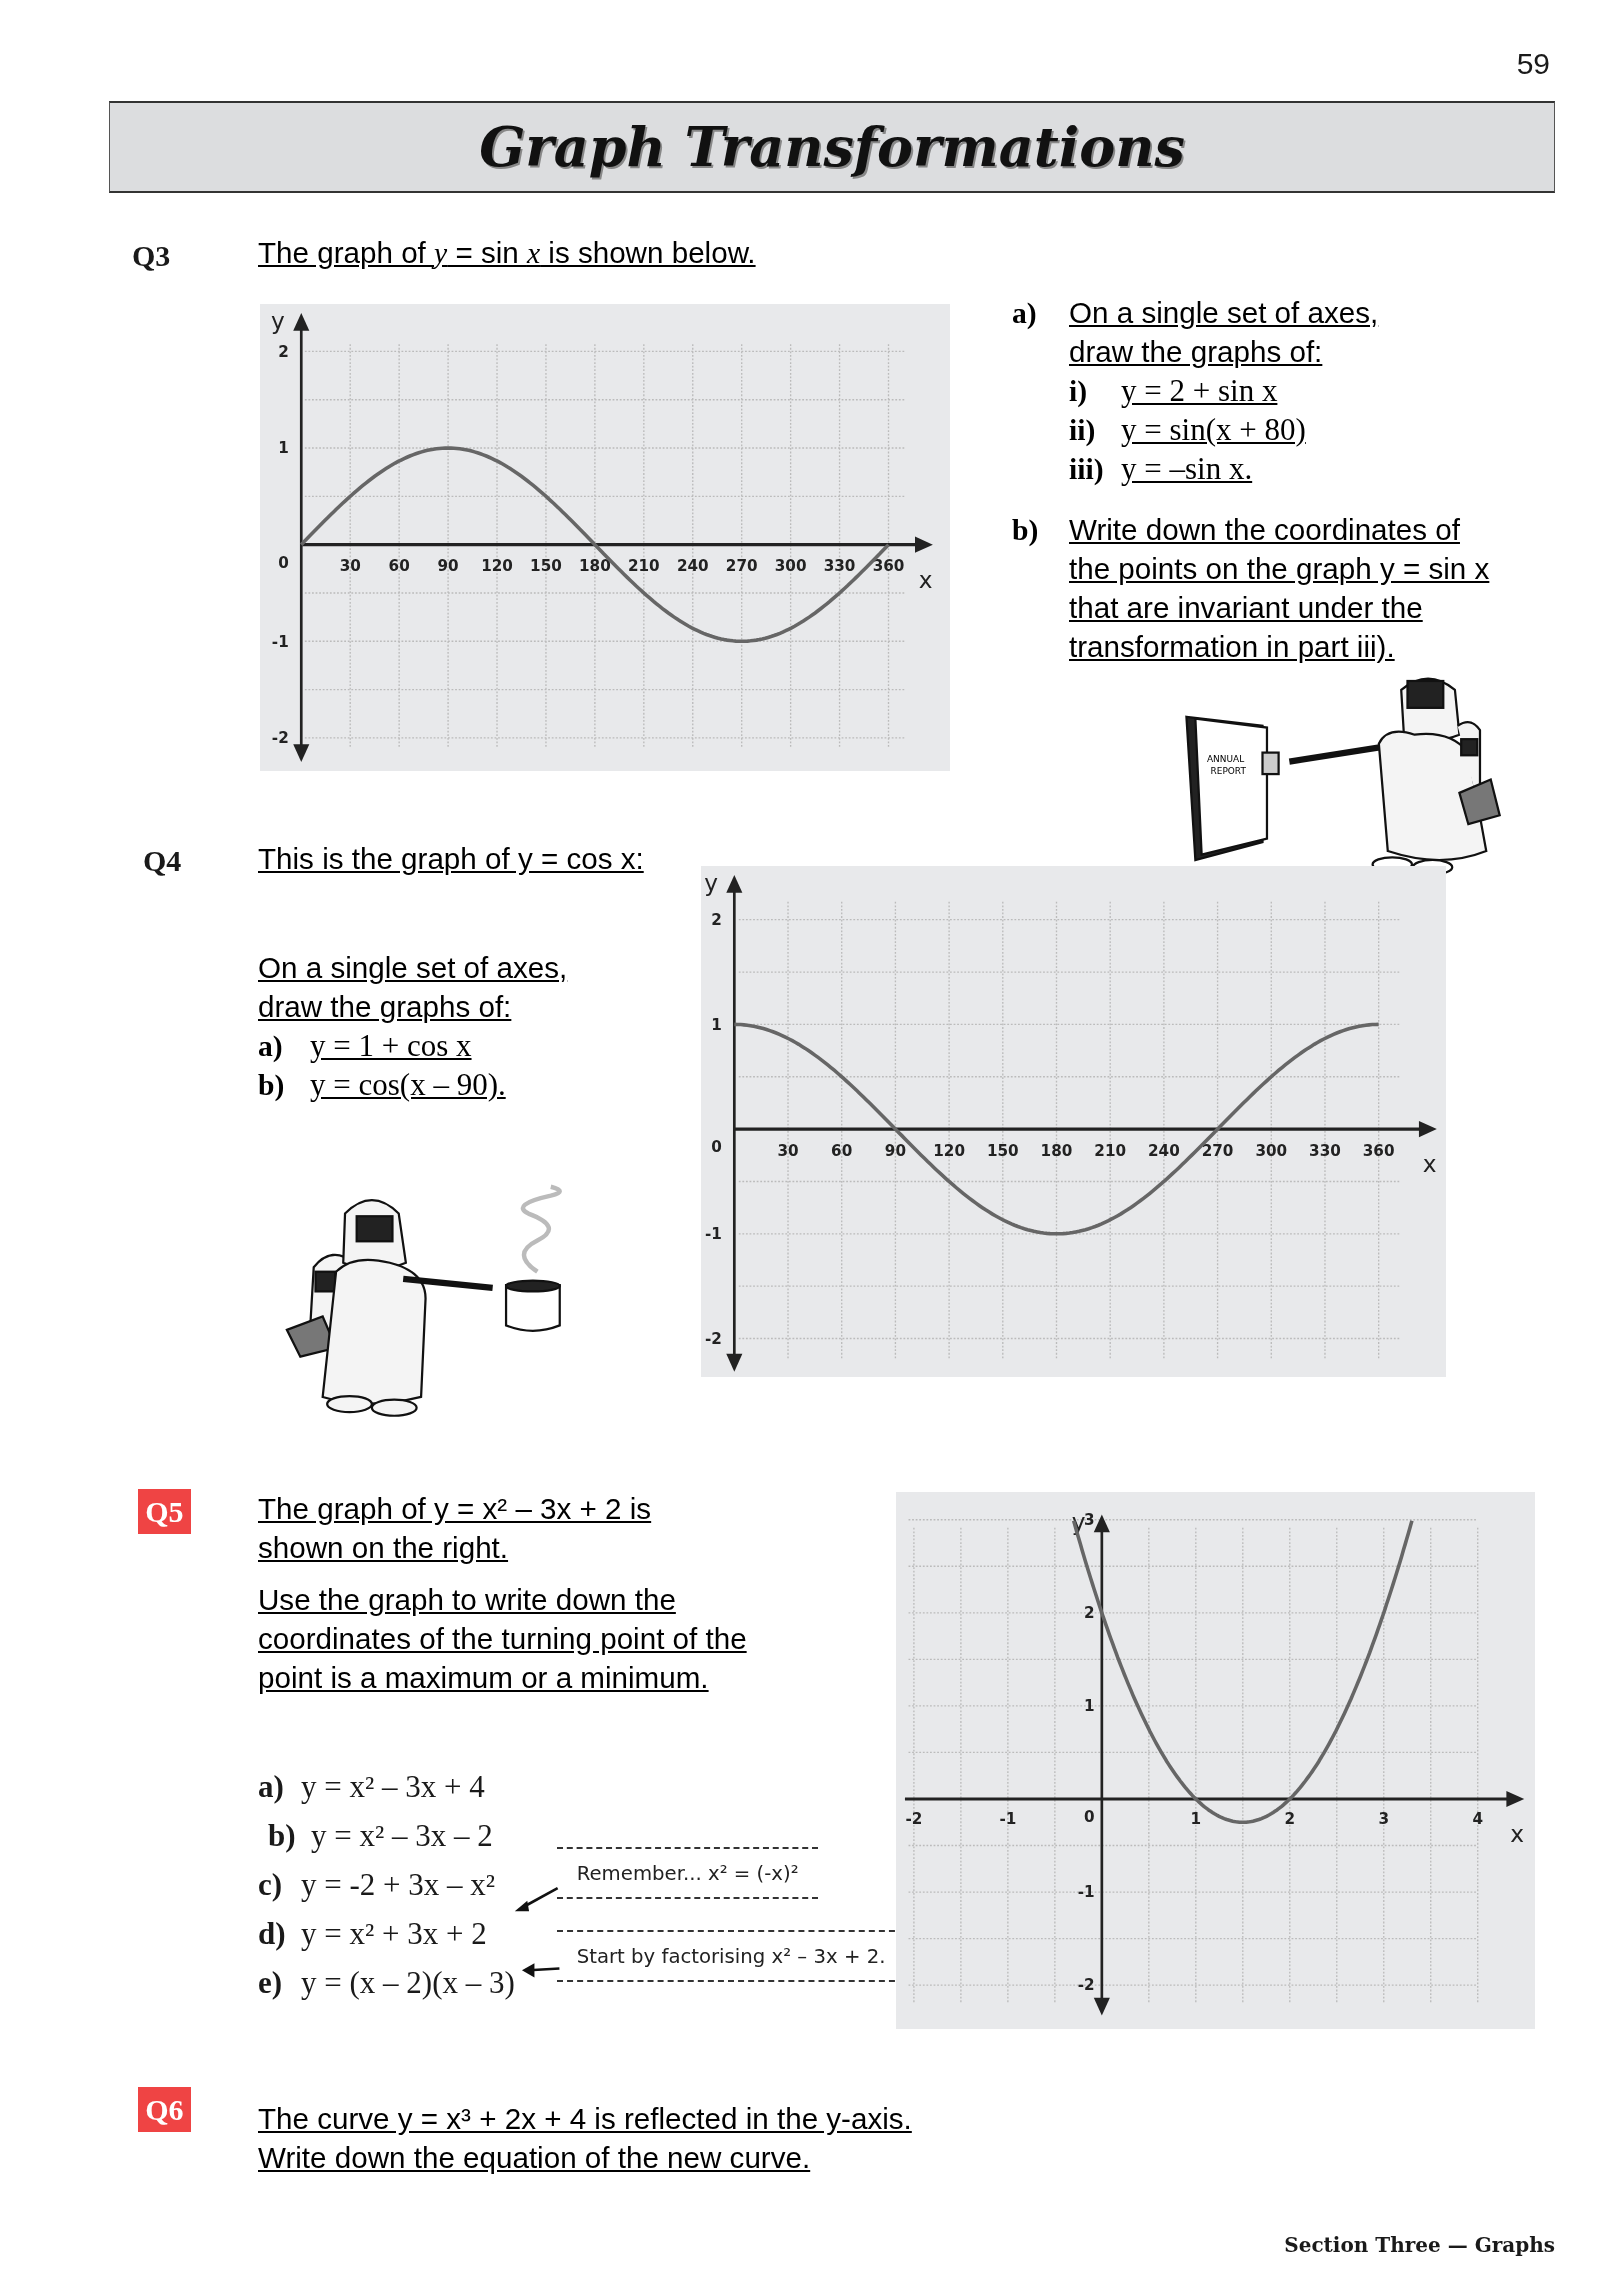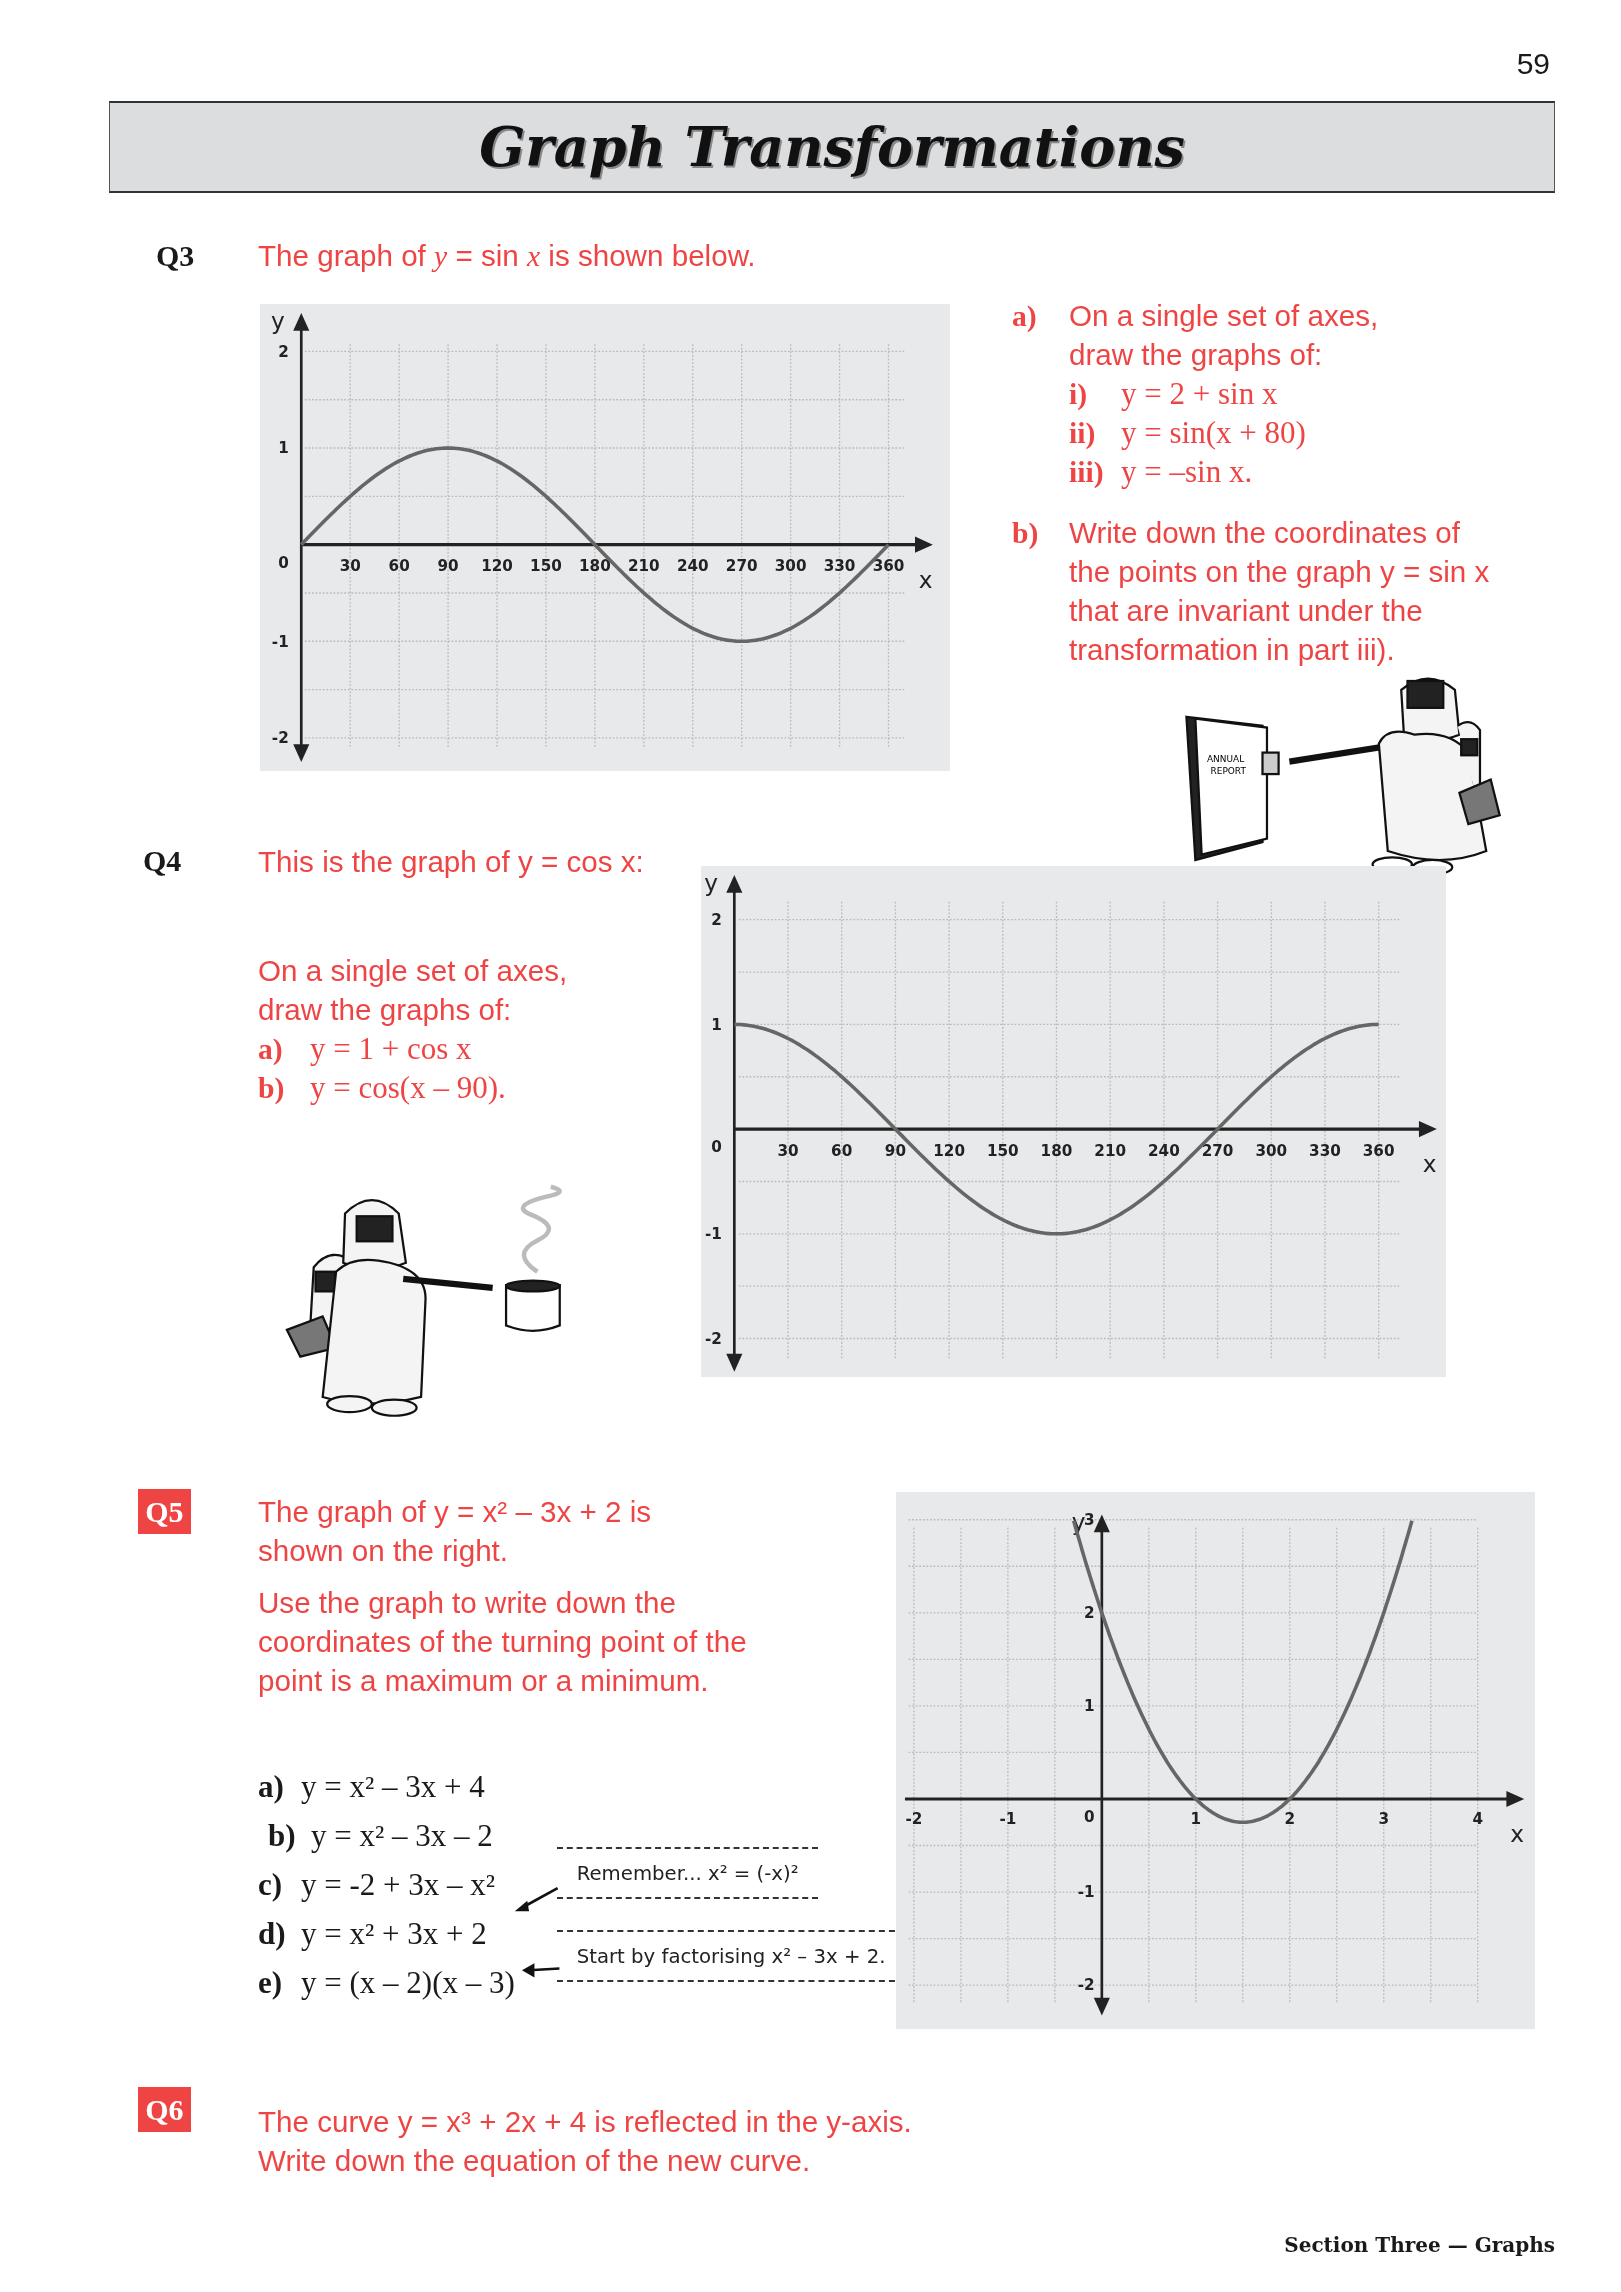--- a/index.html
+++ b/index.html
@@ -8,21 +8,21 @@
   .abs { position:absolute; }
   .page-num { left:1487px; top:47px; font-size:30px; width:63px; text-align:right; }
   .title-box { left:109px; top:101px; width:1444px; height:88px; background:#dcdddf;
                border-top:2.7px solid #333; border-bottom:2.7px solid #333; border-left:0.9px solid #555; border-right:0.9px solid #555;
                display:flex; align-items:center; justify-content:center;font-style:italic; }
   .title { font-family:"DejaVu Serif", serif; font-weight:bold; font-size:54px; letter-spacing:0px; color:#111;
            text-shadow:1.8px 1.8px 0 #888; }
   .q-label { font-family:"Liberation Serif", serif; font-weight:bold; font-size:30px; }
   .q-label-box { font-family:"Liberation Serif", serif; font-weight:bold; font-size:30px; color:#fff;
                  background:#ef4444; padding:3.6px 7.2px; line-height:38px; }
-  .txt { font-family:"Liberation Sans", sans-serif; font-size:29.6px; line-height:39px; color:#ef4444; }
+  .txt { font-family:"Liberation Sans", sans-serif; font-size:29.6px; line-height:33px; color:#000000;text-decoration:underline; }
   .txt i, .math i { font-family:"Liberation Serif", serif; font-style:italic; }
   .math { font-family:"Liberation Serif", serif; font-size:31px; }
   .part { font-family:"Liberation Serif", serif; font-weight:bold; }
   .line { white-space:nowrap; height:39px; }
   .graph { position:absolute; background:#e8e9eb; }
   .graph svg { position:absolute; left:0; top:0; }
   .tick { font-family:"DejaVu Sans", sans-serif; font-size:17px; font-weight:bold; fill:#222; }
   .axlab { font-family:"DejaVu Sans", sans-serif; font-size:26px; fill:#222; }
   .hint { font-family:"DejaVu Sans", sans-serif; font-size:19.7px; color:#222; white-space:nowrap;
           padding:12.5px 19.7px; border-top:2.7px dashed #333; border-bottom:2.7px dashed #333; }
@@ -30,21 +30,21 @@
 </style>
 </head>
 <body>
 
 <div class="abs page-num">59</div>
 
 <div class="abs title-box">
   <span class="title">Graph Transformations</span>
 </div>
 
-<div class="abs q-label" style="left:156px; top:239px;">Q3</div>
+<div class="abs q-label" style="left:132px; top:239px;">Q3</div>
 <div class="abs txt" style="left:258px; top:236px;">
   <span>The graph of </span><i>y</i><span> = sin </span><i>x</i><span> is shown below.</span>
 </div>
 
 <div class="graph" style="left:260px; top:304px; width:690px; height:467px;">
   <svg width="690" height="467" id="g3" viewBox="0 0 771 522">
       <line x1="100.7" y1="45" x2="100.7" y2="495" stroke="#bbb" stroke-width="1.5" stroke-dasharray="2,2"></line>
       <line x1="155.4" y1="45" x2="155.4" y2="495" stroke="#bbb" stroke-width="1.5" stroke-dasharray="2,2"></line>
       <line x1="210.10000000000002" y1="45" x2="210.10000000000002" y2="495" stroke="#bbb" stroke-width="1.5" stroke-dasharray="2,2"></line>
       <line x1="264.8" y1="45" x2="264.8" y2="495" stroke="#bbb" stroke-width="1.5" stroke-dasharray="2,2"></line>

